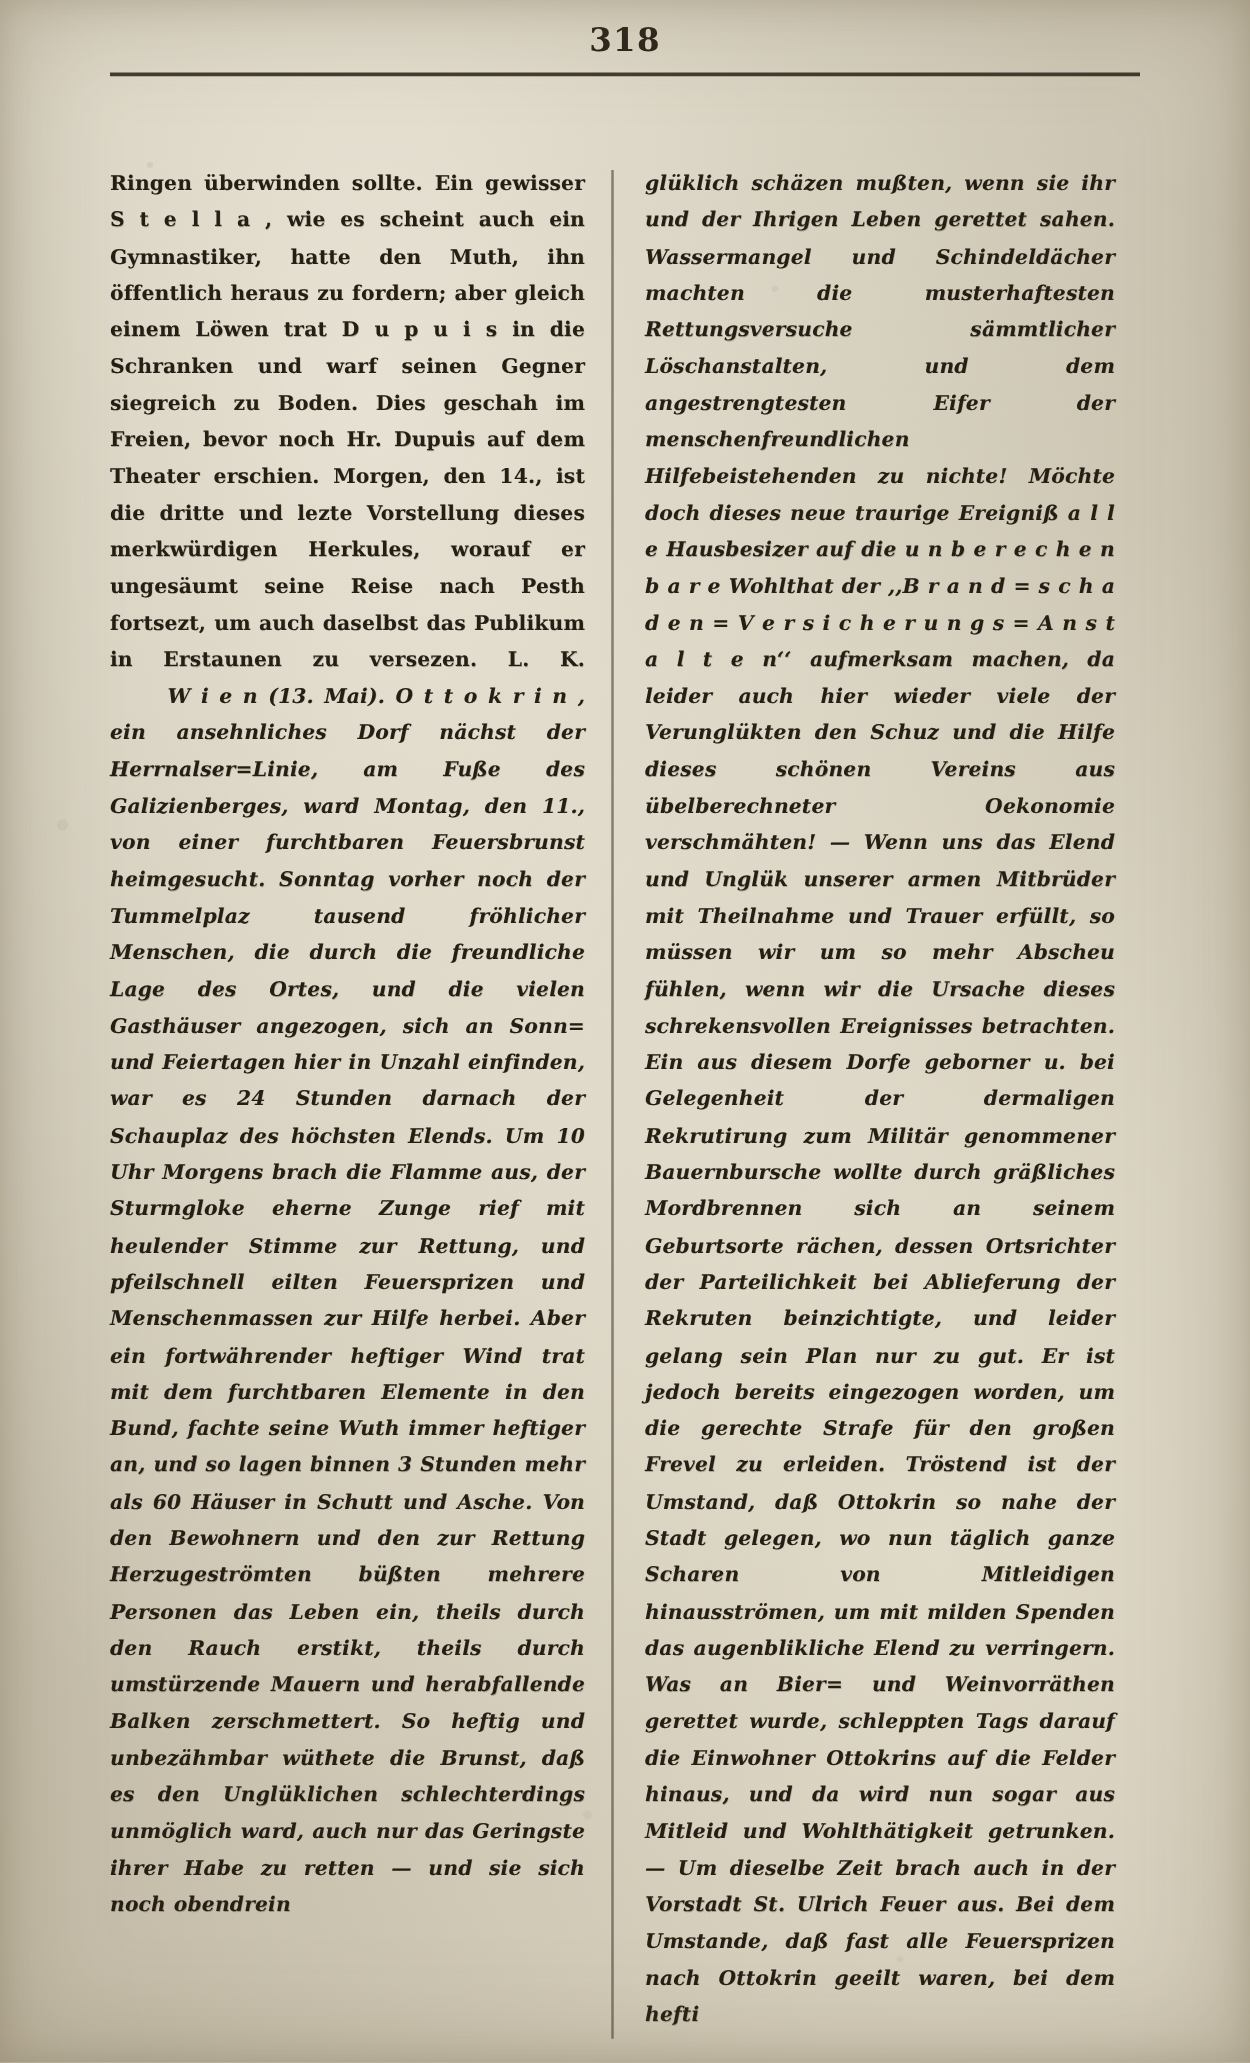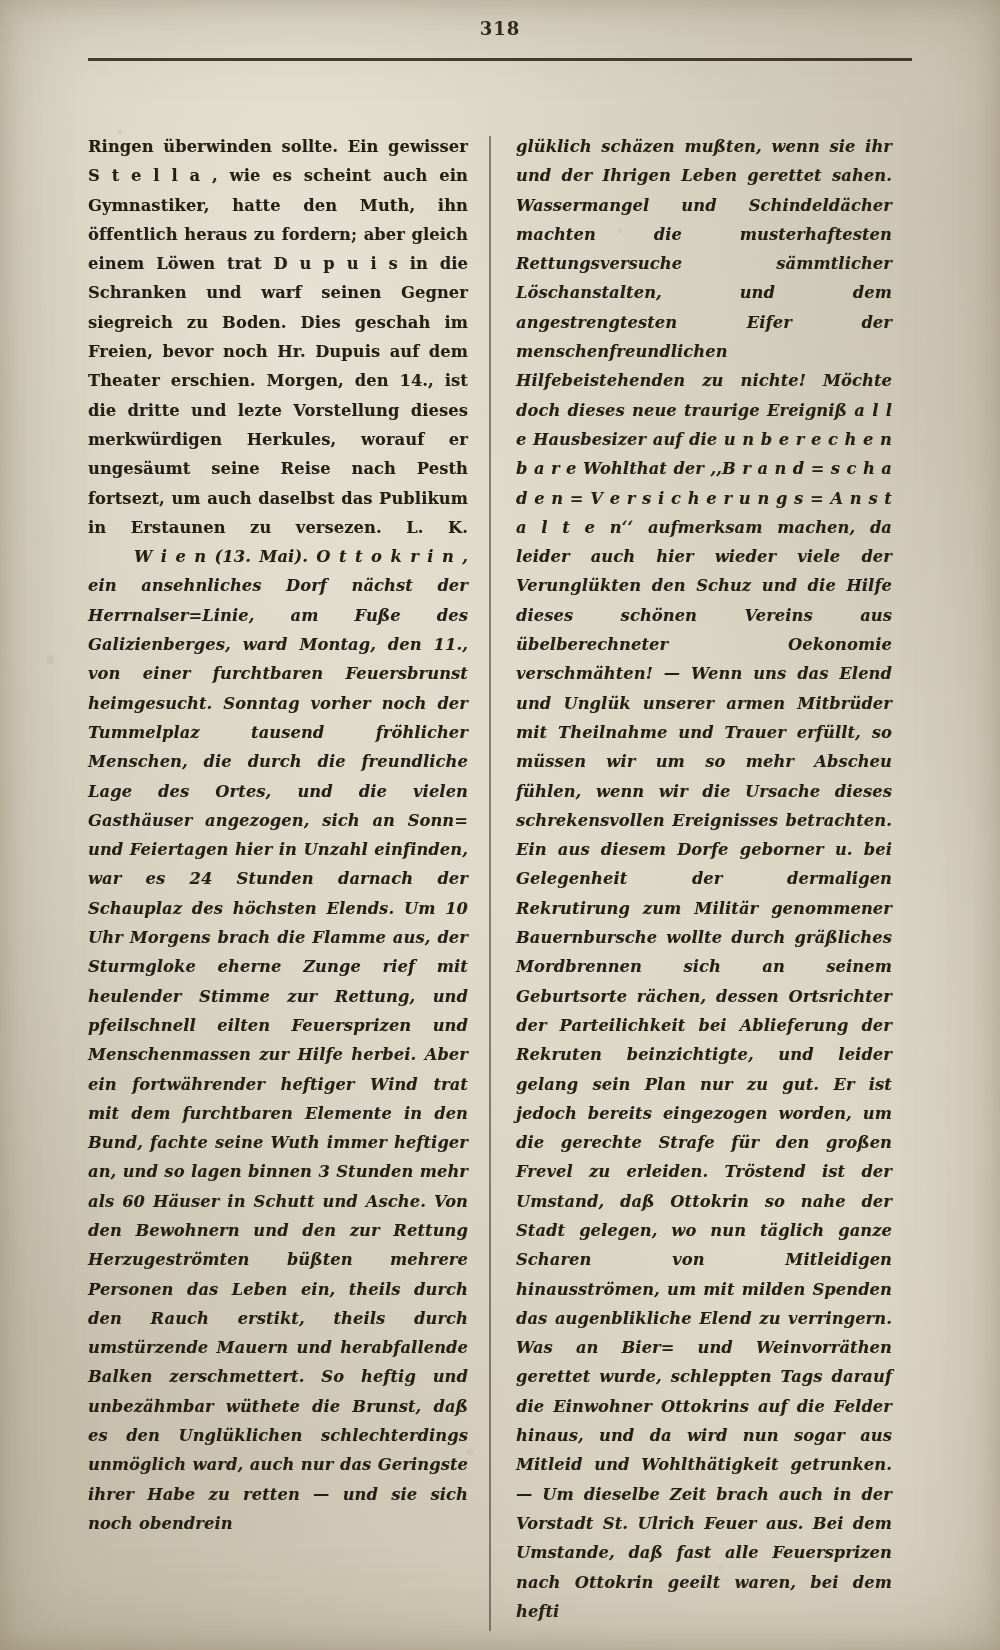--- a/index.html
+++ b/index.html
@@ -47,21 +47,21 @@
   }
 
   .folio {
     position: absolute;
     top: 18px;
     left: 0;
     width: 1000px;
     text-align: center;
     font-family: "DejaVu Serif", serif;
     font-weight: bold;
-    font-size: 18px;
+    font-size: 26px;
     letter-spacing: 1px;
     color: #2b2419;
   }
 
   .rule {
     position: absolute;
     top: 58px;
     left: 88px;
     width: 824px;
     height: 3px;

